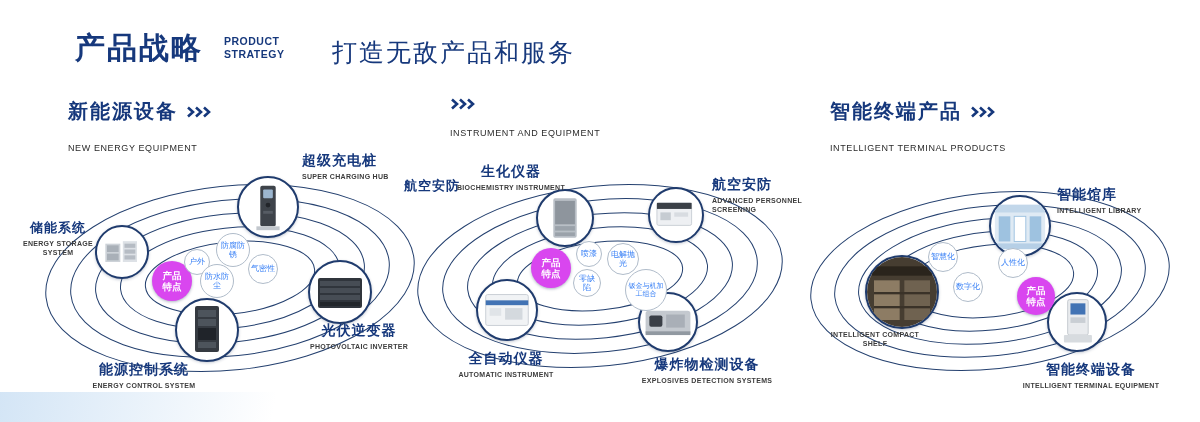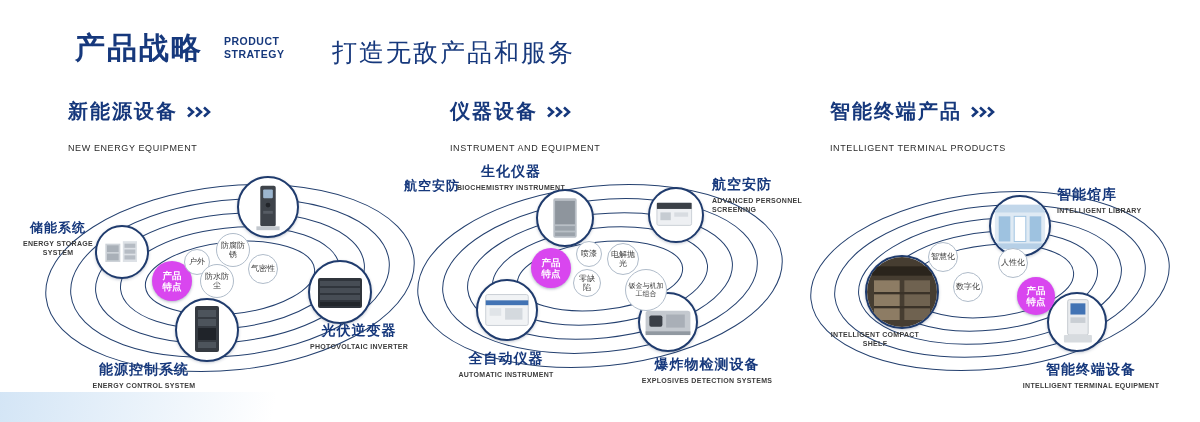--- a/index.html
+++ b/index.html
@@ -14,21 +14,21 @@
   .sec-sub{font-size:9px;font-weight:normal;color:#2b2b2b;letter-spacing:.6px;margin-top:18px}
   .orbits ellipse{fill:none;stroke:#24406f;stroke-width:1}
   .pcircle{position:absolute;border:2px solid #1f3b6d;border-radius:50%;background:#fff;overflow:hidden;display:flex;align-items:center;justify-content:center;box-shadow:0 1px 3px rgba(20,40,80,.25)}
   .pcircle svg{width:100%;height:100%;display:block}
   .plabel .cn{font-size:14px;font-weight:bold;color:#16387c;letter-spacing:1px;white-space:nowrap}
   .plabel .en{font-size:7px;font-weight:bold;color:#3c3c3c;letter-spacing:.3px;margin-top:2px;line-height:1.3}
   .cn-sm{font-size:13px !important}
   .ta-c{text-align:center}
   .badge{position:absolute;border-radius:50%;background:#d946ef;color:#fff;display:flex;align-items:center;justify-content:center;text-align:center;font-weight:bold;box-shadow:0 1px 3px rgba(20,40,80,.35)}
   .badge span{display:block;width:22px;font-size:9.5px;line-height:1.2}
-  .bubble{position:absolute;border-radius:50%;border:1px solid #b0bcca;background:#fff;color:#404040;display:flex;align-items:center;justify-content:center;text-align:center}
+  .bubble{position:absolute;border-radius:50%;border:1px solid #b0bcca;background:#fff;color:#3b82f6;display:flex;align-items:center;justify-content:center;text-align:center}
   .bubble span{display:block;font-size:8px;line-height:1.15;width:92%}
   .side-label{font-size:13px;font-weight:bold;color:#16387c;letter-spacing:1px;white-space:nowrap}
   .bg-wedge{position:absolute;left:0;bottom:0;width:380px;height:30px;background:linear-gradient(100deg,rgba(176,208,238,.55),rgba(255,255,255,0) 72%)}
   .arrows{flex:none}
 </style>
 </head>
 <body>
 
 <div class="canvas">
 
@@ -48,21 +48,20 @@
             <path d="M10 1.5 L15 6 L10 10.5"></path>
             <path d="M18 1.5 L23 6 L18 10.5"></path>
           </g>
         </svg>
     </div>
     <div class="sec-sub">NEW ENERGY EQUIPMENT</div>
   </div>
 
   <div class="abs" style="left:450px;top:98px">
     <div class="sec-title">
-        <span>仪器设备</span>
       <svg class="arrows" width="26" height="12" viewBox="0 0 26 12">
           <g stroke="#16387c" stroke-width="2.6" fill="none">
             <path d="M2 1.5 L7 6 L2 10.5"></path>
             <path d="M10 1.5 L15 6 L10 10.5"></path>
             <path d="M18 1.5 L23 6 L18 10.5"></path>
           </g>
         </svg>
     </div>
     <div class="sec-sub">INSTRUMENT AND EQUIPMENT</div>
   </div>
@@ -162,20 +161,24 @@
       <span>防水防尘</span>
     </div>
   <div class="bubble" style="left:248px;top:254px;width:30px;height:30px">
       <span>气密性</span>
     </div>
 
   <div class="abs plabel ta-c" style="left:14px;top:219px;width:88px">
     <div class="cn cn-sm">储能系统</div>
     <div class="en">ENERGY STORAGE SYSTEM</div>
   </div>
+  <div class="abs plabel" style="left:302px;top:152px;width:120px">
+    <div class="cn">超级充电桩</div>
+    <div class="en">SUPER CHARGING HUB</div>
+  </div>
   <div class="abs plabel ta-c" style="left:303px;top:322px;width:112px">
     <div class="cn">光伏逆变器</div>
     <div class="en">PHOTOVOLTAIC INVERTER</div>
   </div>
   <div class="abs plabel ta-c" style="left:78px;top:361px;width:132px">
     <div class="cn">能源控制系统</div>
     <div class="en">ENERGY CONTROL SYSTEM</div>
   </div>
 
   <div class="abs side-label" style="left:404px;top:177px">航空安防</div>

